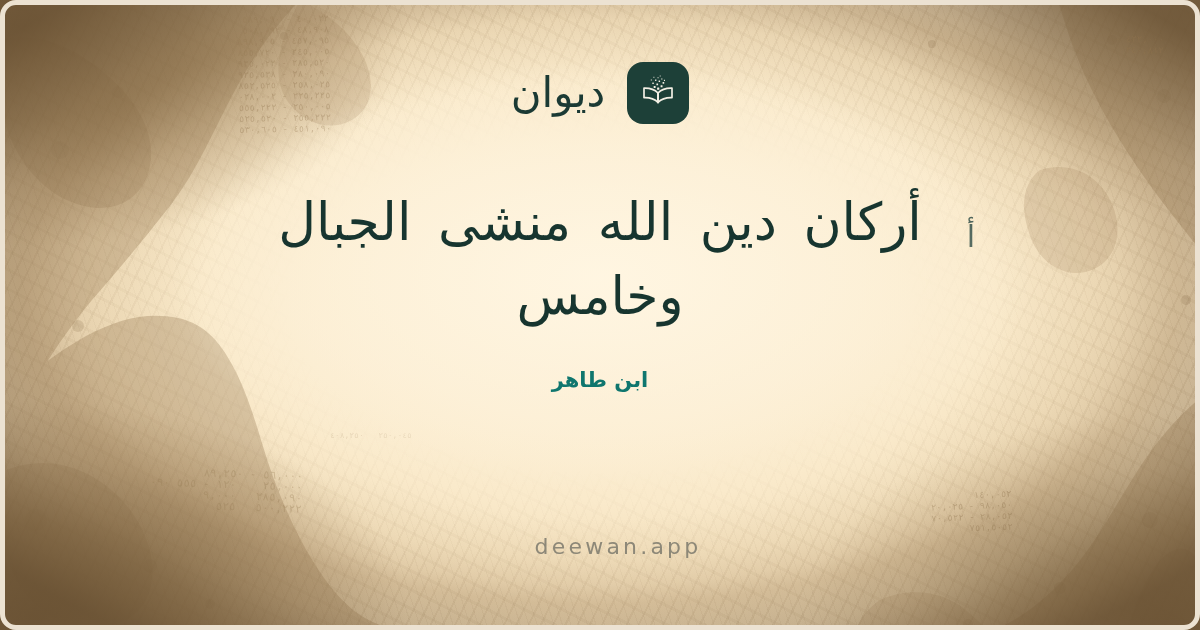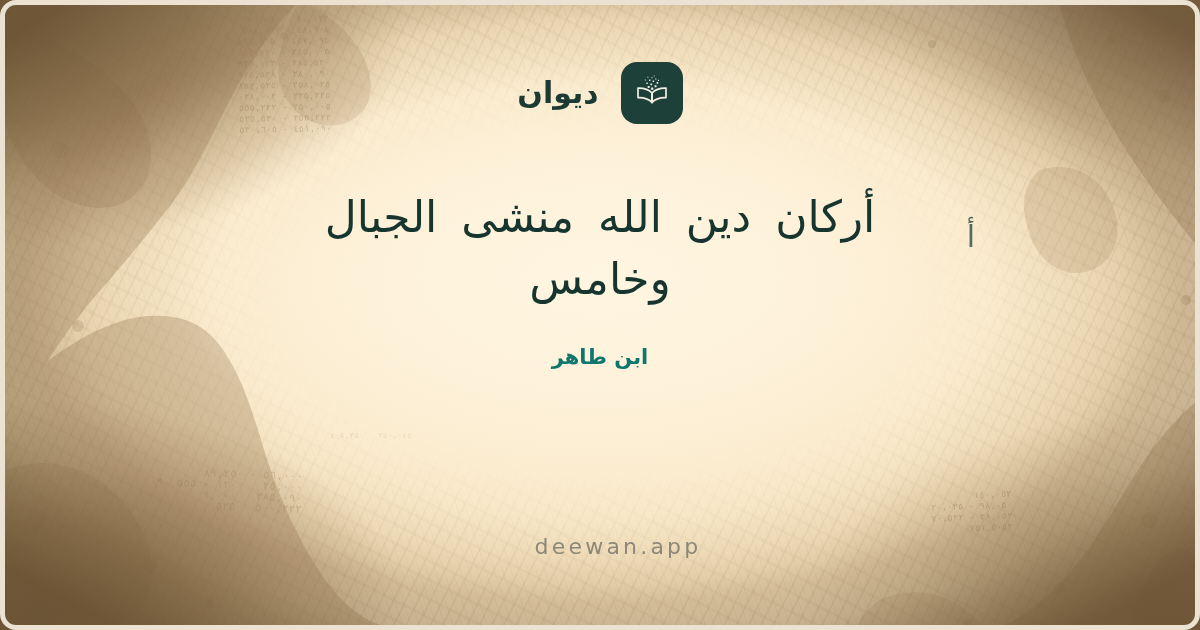--- a/index.html
+++ b/index.html
@@ -152,32 +152,32 @@
     width: 62px; height: 62px;
     border-radius: 16px;
     background: #1d4038;
     display: flex;
     align-items: center;
     justify-content: center;
     flex: none;
   }
   #logo-mark svg { display: block; }
   #brand-name {
-    font-size: 30px;
+    font-size: 42px;
     color: #1b3a34;
-    font-weight: 700;
+    font-weight: 400;
     line-height: 1;
     letter-spacing: 0;
   }
 
   #verse {
     margin-top: 62px;
     width: 840px;
     text-align: center;
-    font-size: 44px;
+    font-size: 52px;
     line-height: 1.42;
     color: #17352f;
     font-weight: 400;
     word-spacing: 10px;
   }
   #verse-line-1 { display: block; }
   #verse-line-2 { display: block; }
 
   #poet {
     margin-top: 34px;

